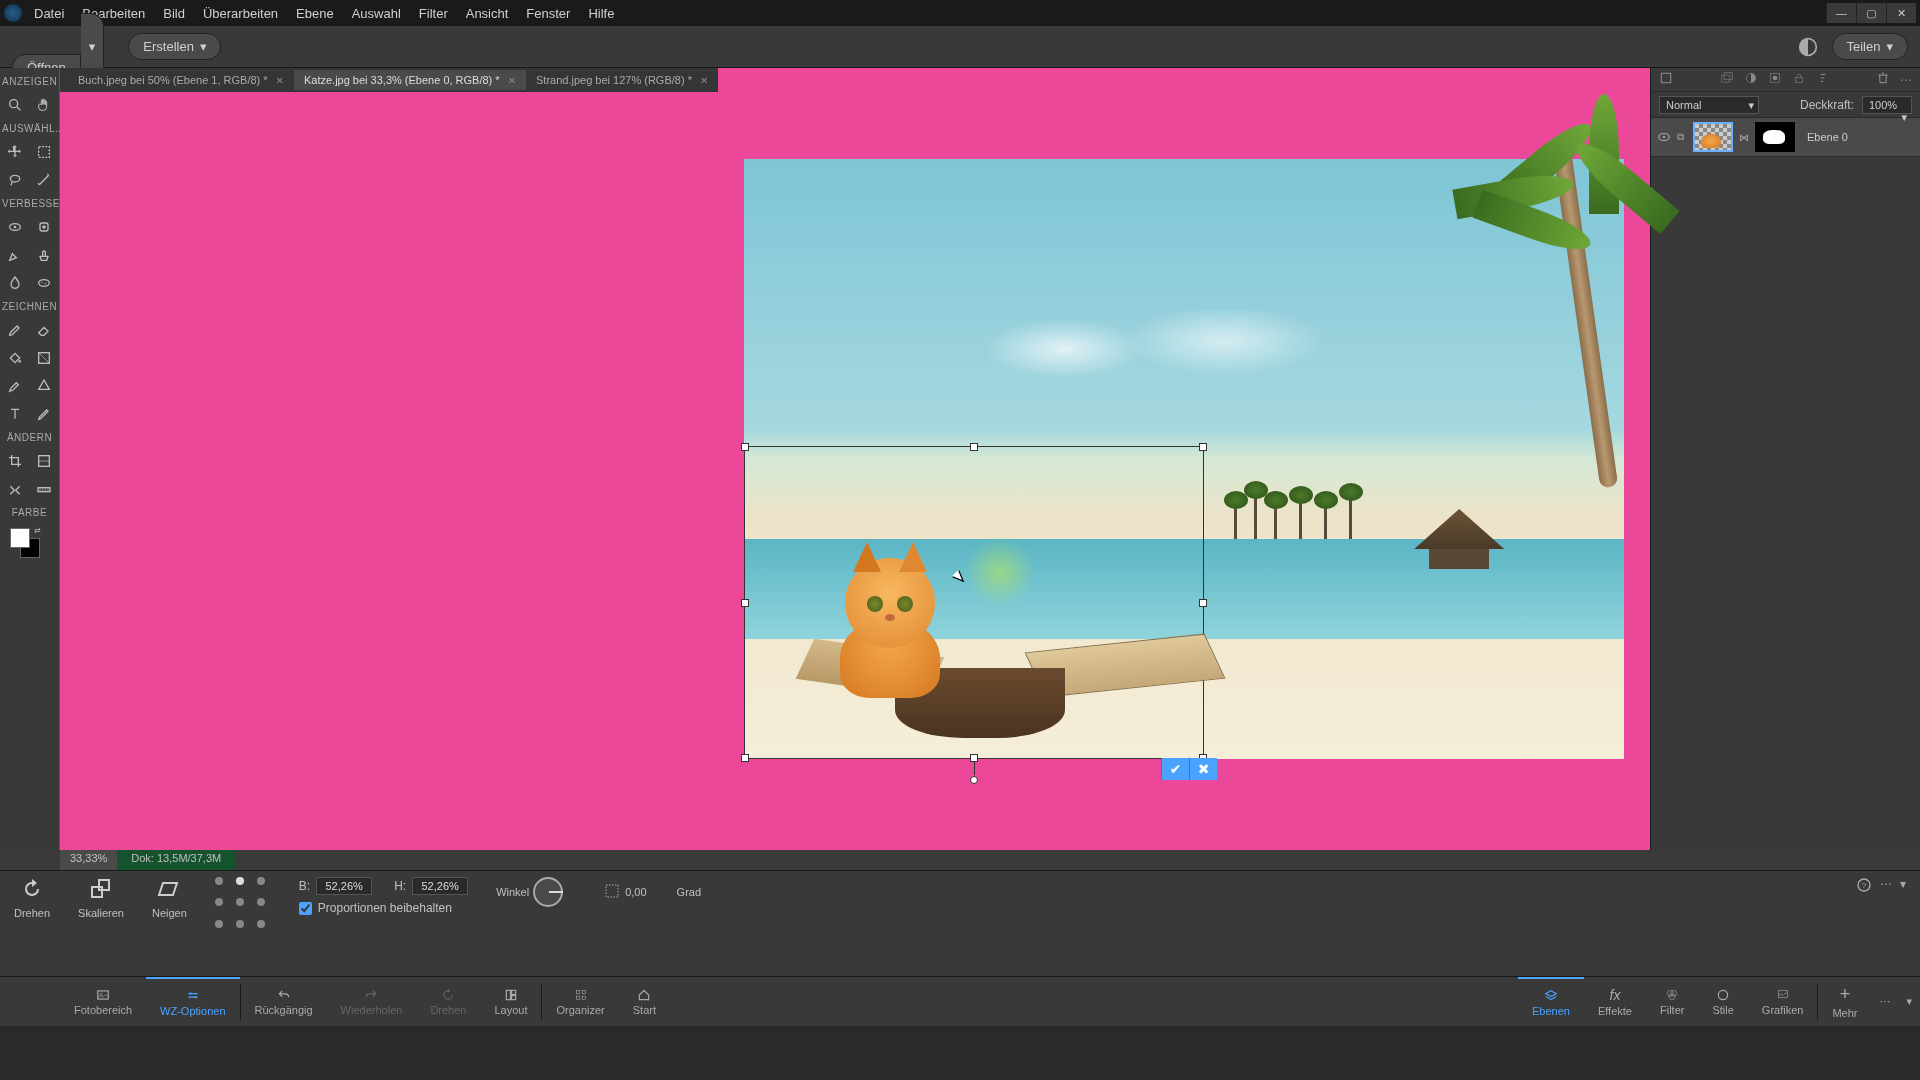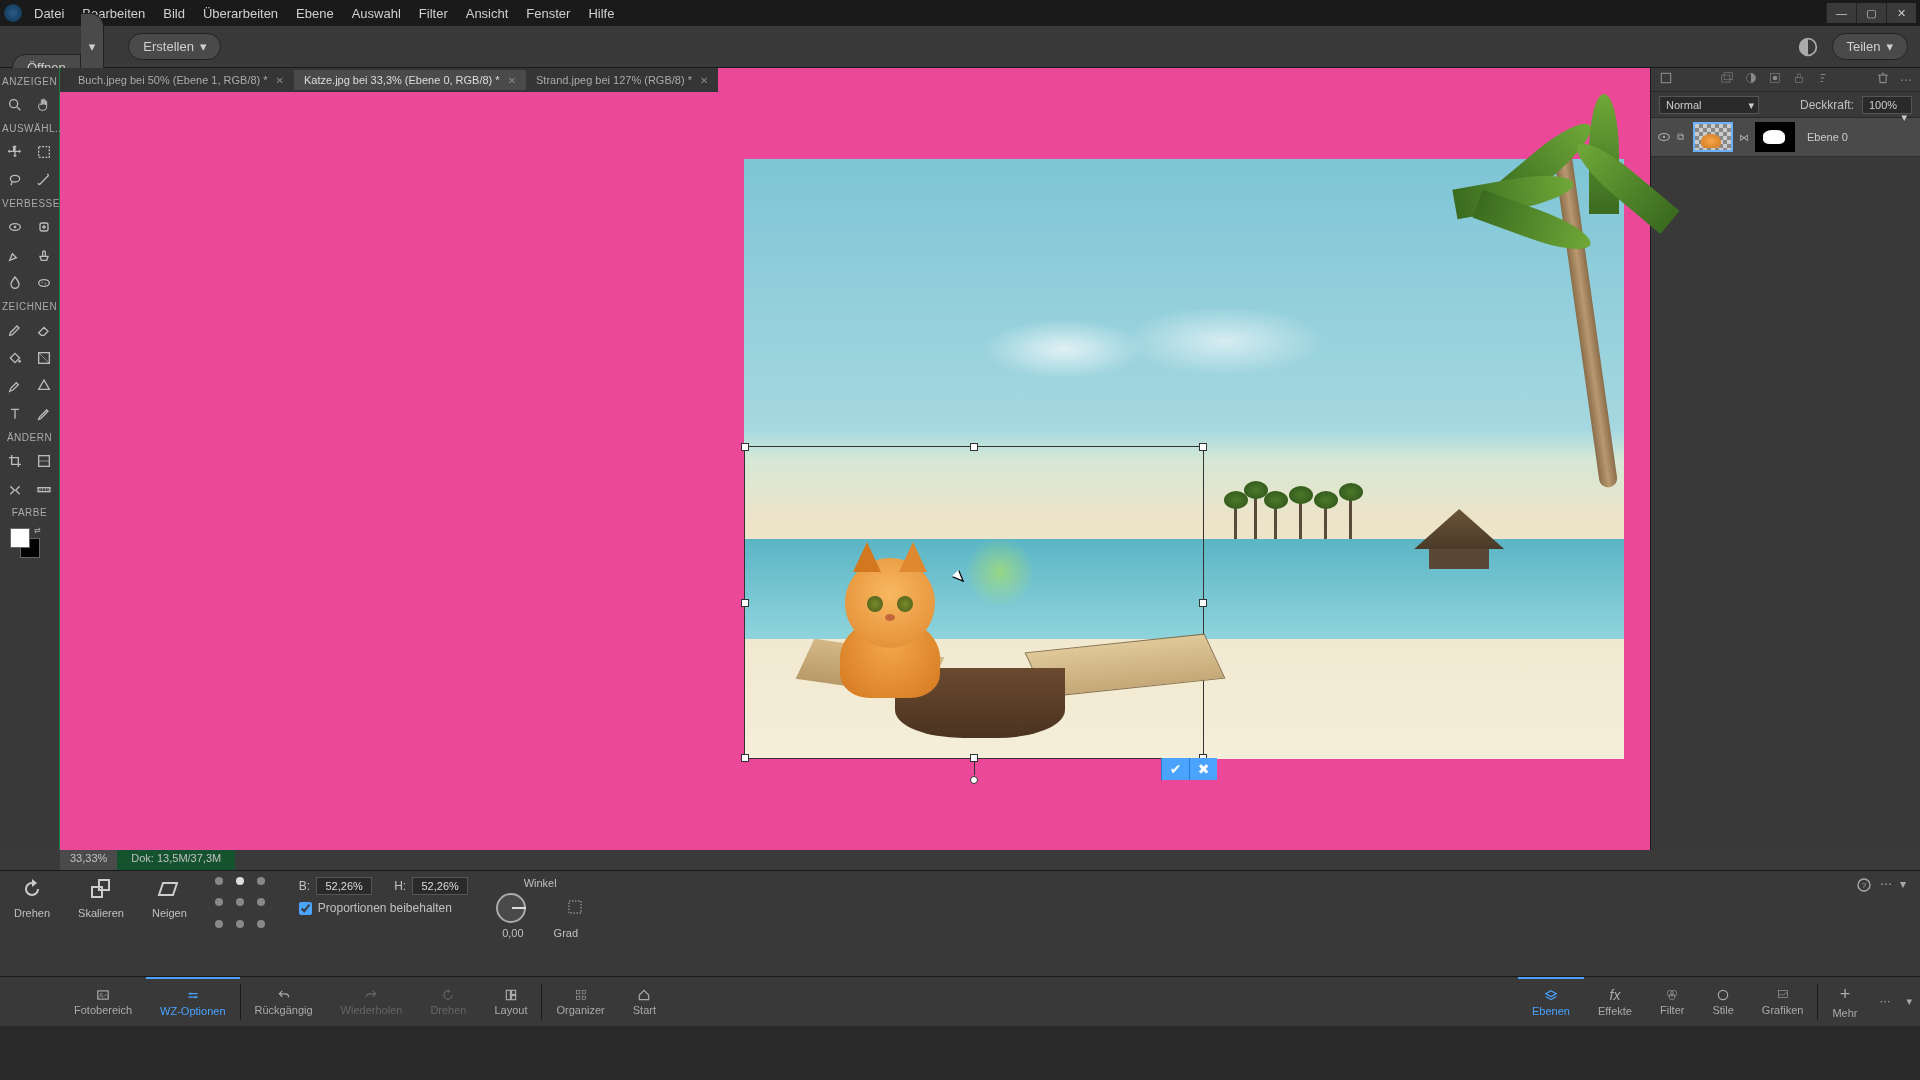--- a/index.html
+++ b/index.html
@@ -97,21 +97,21 @@
 .opt-title { font-size: 12px; color: #bbb; margin-bottom: 8px; }
 .opt-row { display: flex; align-items: flex-start; gap: 28px; }
 .opt-group { display: flex; flex-direction: column; align-items: center; gap: 6px; font-size: 11px; }
 .opt-icon { width: 24px; height: 24px; display: flex; align-items: center; justify-content: center; color: #ccc; }
 .ref-grid { width: 56px; height: 56px; display: grid; grid-template-columns: repeat(3,1fr); grid-template-rows: repeat(3,1fr); gap: 8px; }
 .ref-dot { width: 8px; height: 8px; background: #888; border-radius: 50%; }
 .ref-dot.sel { background: #ddd; }
 .dim-inputs { display: flex; flex-direction: column; gap: 6px; }
 .dim-row { display: flex; align-items: center; gap: 6px; }
 .dim-input { width: 56px; background: #2a2a2a; border: 1px solid #555; color: #ddd; padding: 2px 4px; font-size: 11px; text-align: center; }
-.angle-wrap { display: flex; flex-direction: column; align-items: center; gap: 4px; }
+.angle-wrap { display: flex; flex-direction: row; align-items: center; gap: 4px; }
 .angle-dial { width: 30px; height: 30px; border: 2px solid #aaa; border-radius: 50%; position: relative; background: #4a4a4a; }
 .angle-dial::after { content:''; position:absolute; top:12px; left:14px; width:14px; height:2px; background:#ddd; }
 .opt-right-icons { position: absolute; right: 14px; top: 6px; display: flex; gap: 8px; color: #aaa; }
 
 
 .bottom-bar { height: 50px; background: #393939; border-top: 1px solid #1a1a1a; display: flex; align-items: center; }
 .bottom-tab { display: flex; flex-direction: column; align-items: center; justify-content: center; padding: 4px 14px; height: 100%; color: #aaa; font-size: 11px; cursor: pointer; gap: 2px; }
 .bottom-tab.active { color: #4aa3ff; border-top: 2px solid #4aa3ff; }
 .bottom-tab.disabled { color: #666; }
 .bottom-sep { width: 1px; height: 36px; background: #1a1a1a; }

